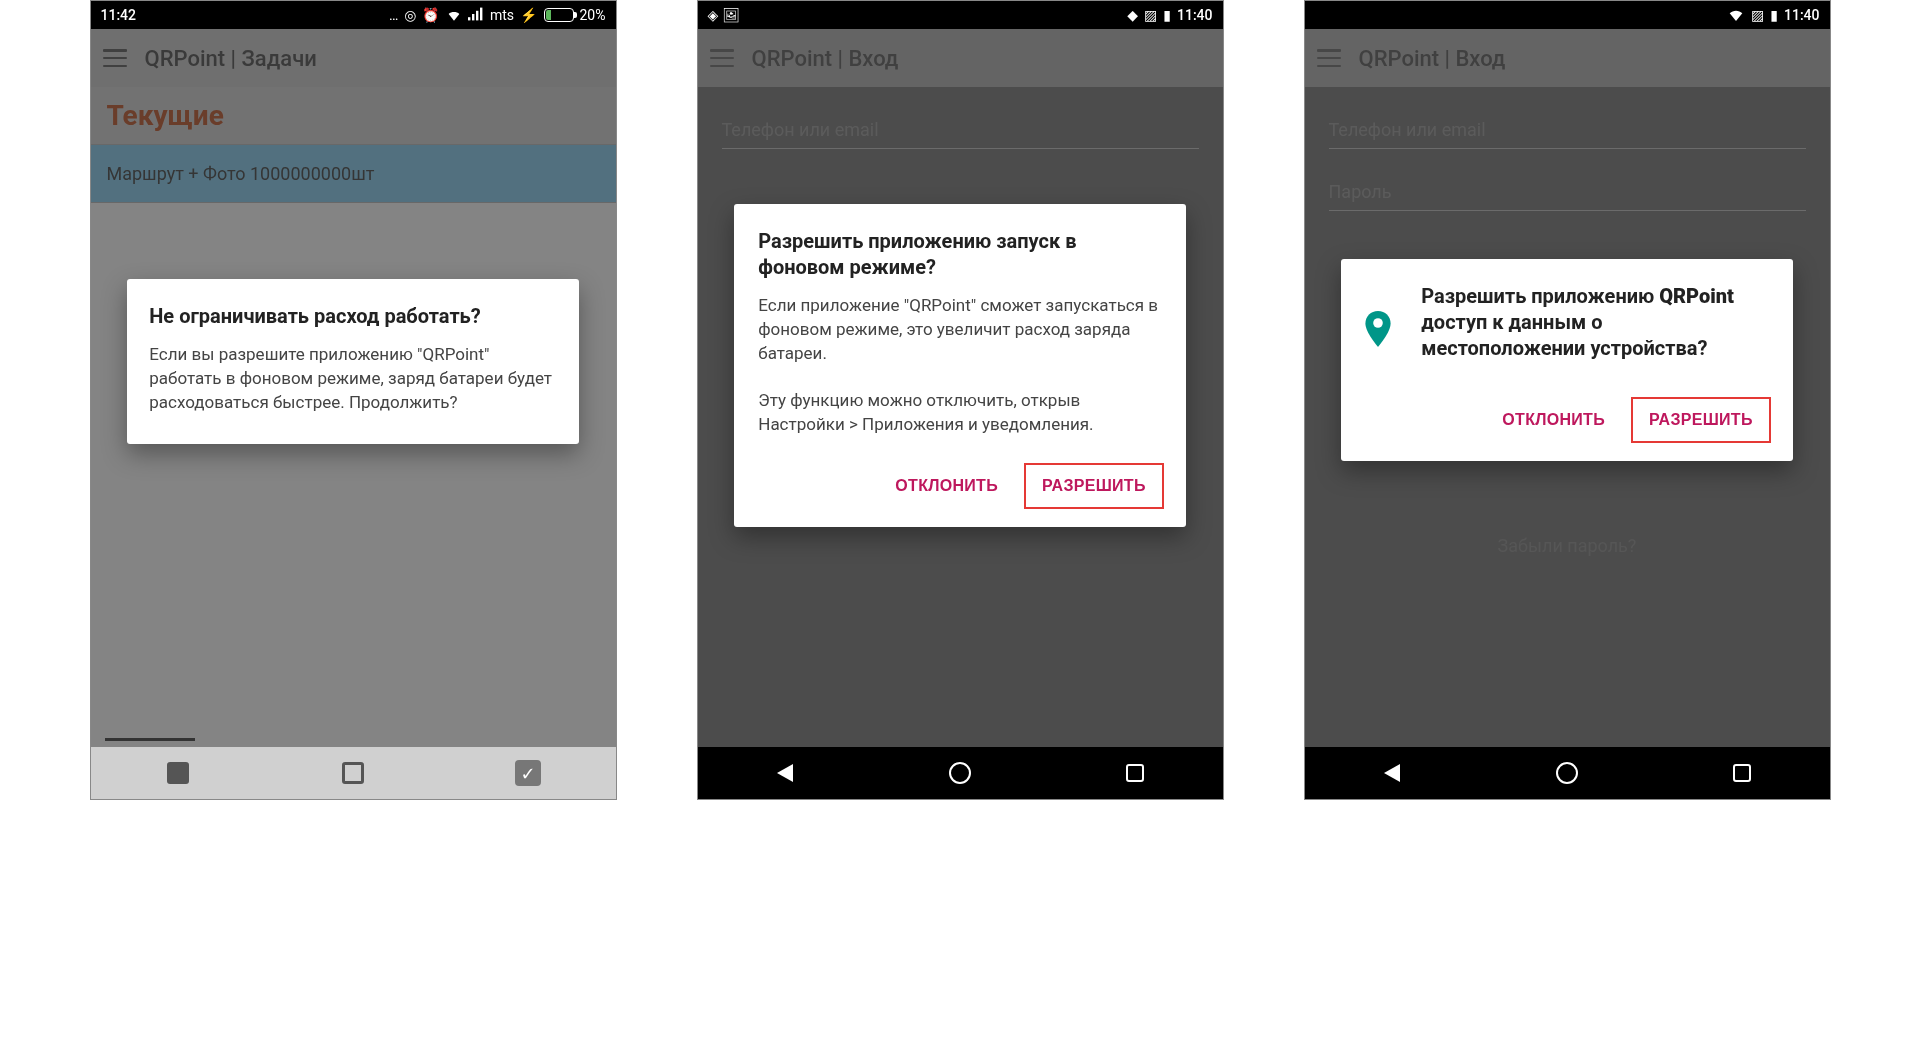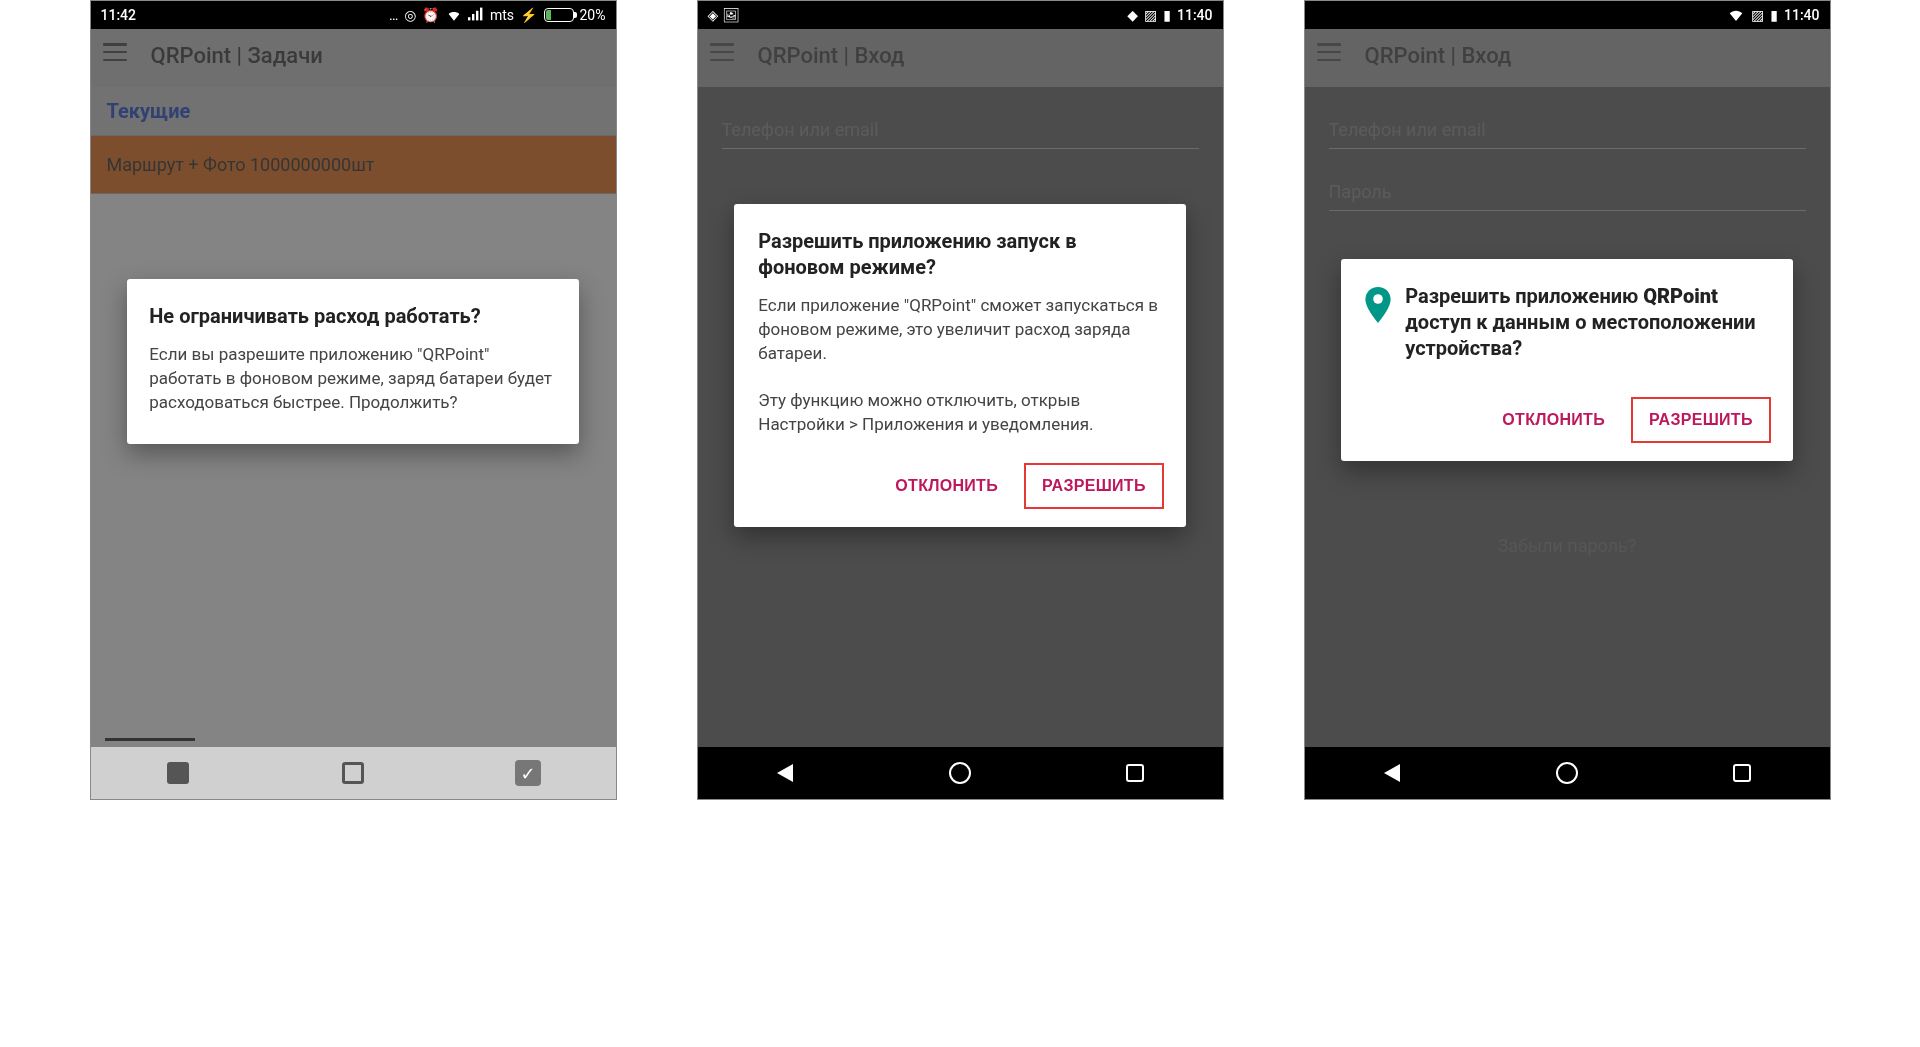--- a/index.html
+++ b/index.html
@@ -41,38 +41,38 @@
   }
   .battery-pill::after {
     content:''; position:absolute; right:-4px; top:3px; width:3px; height:6px;
     background:#fff; border-radius:0 2px 2px 0;
   }
   .battery-fill { position:absolute; left:1px; top:1px; bottom:1px; width:20%; background:#5db85c; border-radius:2px 0 0 2px;}
   
   .appbar {
     height: 58px;
     background: #d0d0d0;
-    display:flex; 
-    padding: 14px 12px;
-    gap:24px;
+    display:flex; align-items:center;
+    padding: 0 12px;
+    gap:18px;
     color:#2e2e2e;
   }
   .hamburger {
     width:24px; height:18px; display:flex; flex-direction:column; justify-content:space-between;
   }
   .hamburger span { height:2.5px; background:#4a4a4a; width:100%; border-radius:1px; }
   .appbar-title { font-size:22px; font-weight:500; color:#3a3a3a; }
   
   .listhead {
     background:#d8d8d8;
-    padding:12px 16px; font-size:20px; font-weight:700; color:#1d4ed8;
+    padding:12px 16px; font-size:28px; font-weight:700; color:#c2410c;
     border-bottom:1px solid #bbb;
   }
   .listitem {
-    background:#f97316;
+    background:#7dd3fc;
     padding:18px 16px; font-size:18px; color:#2b2b2b;
     border-bottom:1px solid #bbb;
   }
   .body-fill { position:absolute; top:28px; left:0; right:0; bottom:0; background:#d0d0d0; }
   .body-fill.dark { background:#555; }
   
   .overlay {
     position:absolute; top:28px; left:0; right:0; bottom:0;
     background:rgba(70,70,70,0.55);
     display:flex; align-items:flex-start; justify-content:center;
@@ -82,21 +82,21 @@
     width: 86%;
     border-radius:3px;
     box-shadow:0 10px 24px rgba(0,0,0,0.35);
     padding:24px 22px 10px 22px;
     margin-top: 180px;
   }
   .dialog.mt250 { margin-top:250px; }
   .dialog.mt230 { margin-top:230px; }
   .dlg-title { font-size:20px; font-weight:700; color:#222; margin-bottom:14px; line-height:1.3; }
   .dlg-body { font-size:17px; color:#444; line-height:1.4; margin-bottom:20px; white-space:pre-line; }
-  .dlg-row { display:flex; gap:12px; align-items:flex-start; }
+  .dlg-row { display:flex; gap:28px; align-items:center; }
   .pin-icon { flex:0 0 30px; margin-top:4px; }
   .pin-icon svg { width:30px; height:36px; }
   .dlg-actions {
     display:flex; justify-content:flex-end; gap:14px;
     padding:6px 0 8px 0;
   }
   .dlg-btn {
     background:none; border:none; color:#be185d;
     font-size:16px; font-weight:700; letter-spacing:0.3px;
     padding:10px 12px; cursor:pointer;

